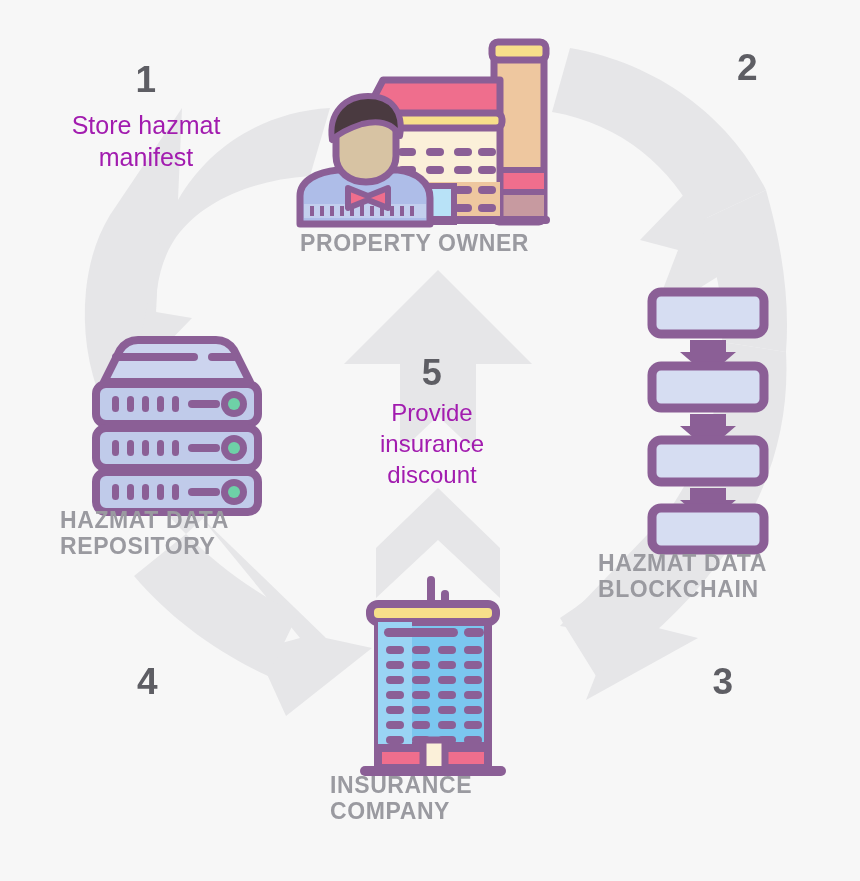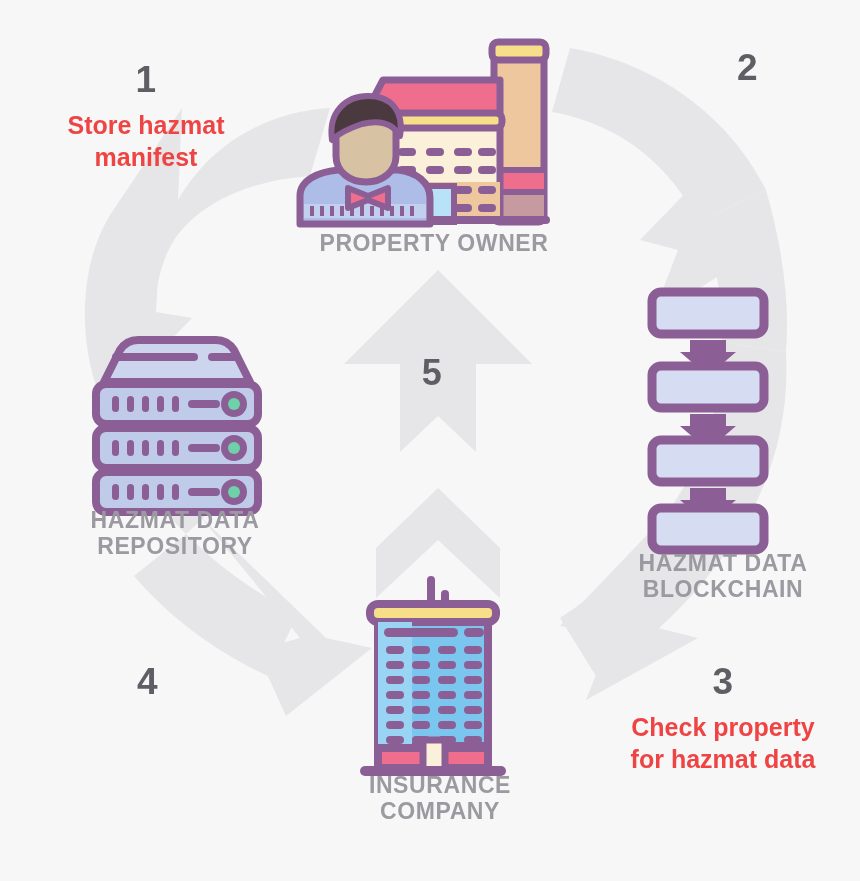--- a/index.html
+++ b/index.html
@@ -27,36 +27,36 @@
   }
   .step .num {
     font-size: 37px;
     font-weight: bold;
     color: #5e5e64;
     letter-spacing: .5px;
     margin-bottom: 6px;
   }
   .step .txt {
     font-size: 25px;
-    font-weight: 700;
-    color: #ef4444;
+    font-weight: 400;
+    color: #a21caf;
   }
 
   .step-1 { left: 10px;  top: 56px;  width: 272px; }
   .step-2 { left: 640px; top: 44px;  width: 215px; }
   .step-3 { left: 592px; top: 658px; width: 262px; }
   .step-4 { left: 40px;  top: 658px; width: 215px; }
   .step-5 { left: 352px; top: 350px; width: 160px; }
   .step-5 .num { font-size: 36px; margin-bottom: 2px; }
   .step-5 .txt { font-size: 24px; }
 
   
   .caption {
     position: absolute;
-    text-align: center;
+    text-align: left;
     font-size: 23px;
     font-weight: bold;
     color: #9a9aa0;
     letter-spacing: .6px;
     line-height: 1.14;
   }
   .cap-owner      { left: 300px; top: 230px; width: 268px; }
   .cap-repository { left: 60px;  top: 507px; width: 230px; }
   .cap-blockchain { left: 598px; top: 550px; width: 250px; }
   .cap-insurance  { left: 330px; top: 772px; width: 220px; }
@@ -287,27 +287,27 @@
 
   <div class="step step-1">
     <div class="num">1</div>
     <div class="txt">Store hazmat<br>manifest</div>
   </div>
   <div class="step step-2">
     <div class="num">2</div>
   </div>
   <div class="step step-3">
     <div class="num">3</div>
-    <div class="txt">Check property<br>for hazmat data</div>
   </div>
   <div class="step step-4">
     <div class="num">4</div>
   </div>
   <div class="step step-5">
     <div class="num">5</div>
+    <div class="txt">Provide<br>insurance<br>discount</div>
   </div>
 
   <div class="caption cap-owner">PROPERTY OWNER</div>
   <div class="caption cap-repository">HAZMAT DATA<br>REPOSITORY</div>
   <div class="caption cap-blockchain">HAZMAT DATA<br>BLOCKCHAIN</div>
   <div class="caption cap-insurance">INSURANCE<br>COMPANY</div>
 
 </div>
 
 </body></html>

